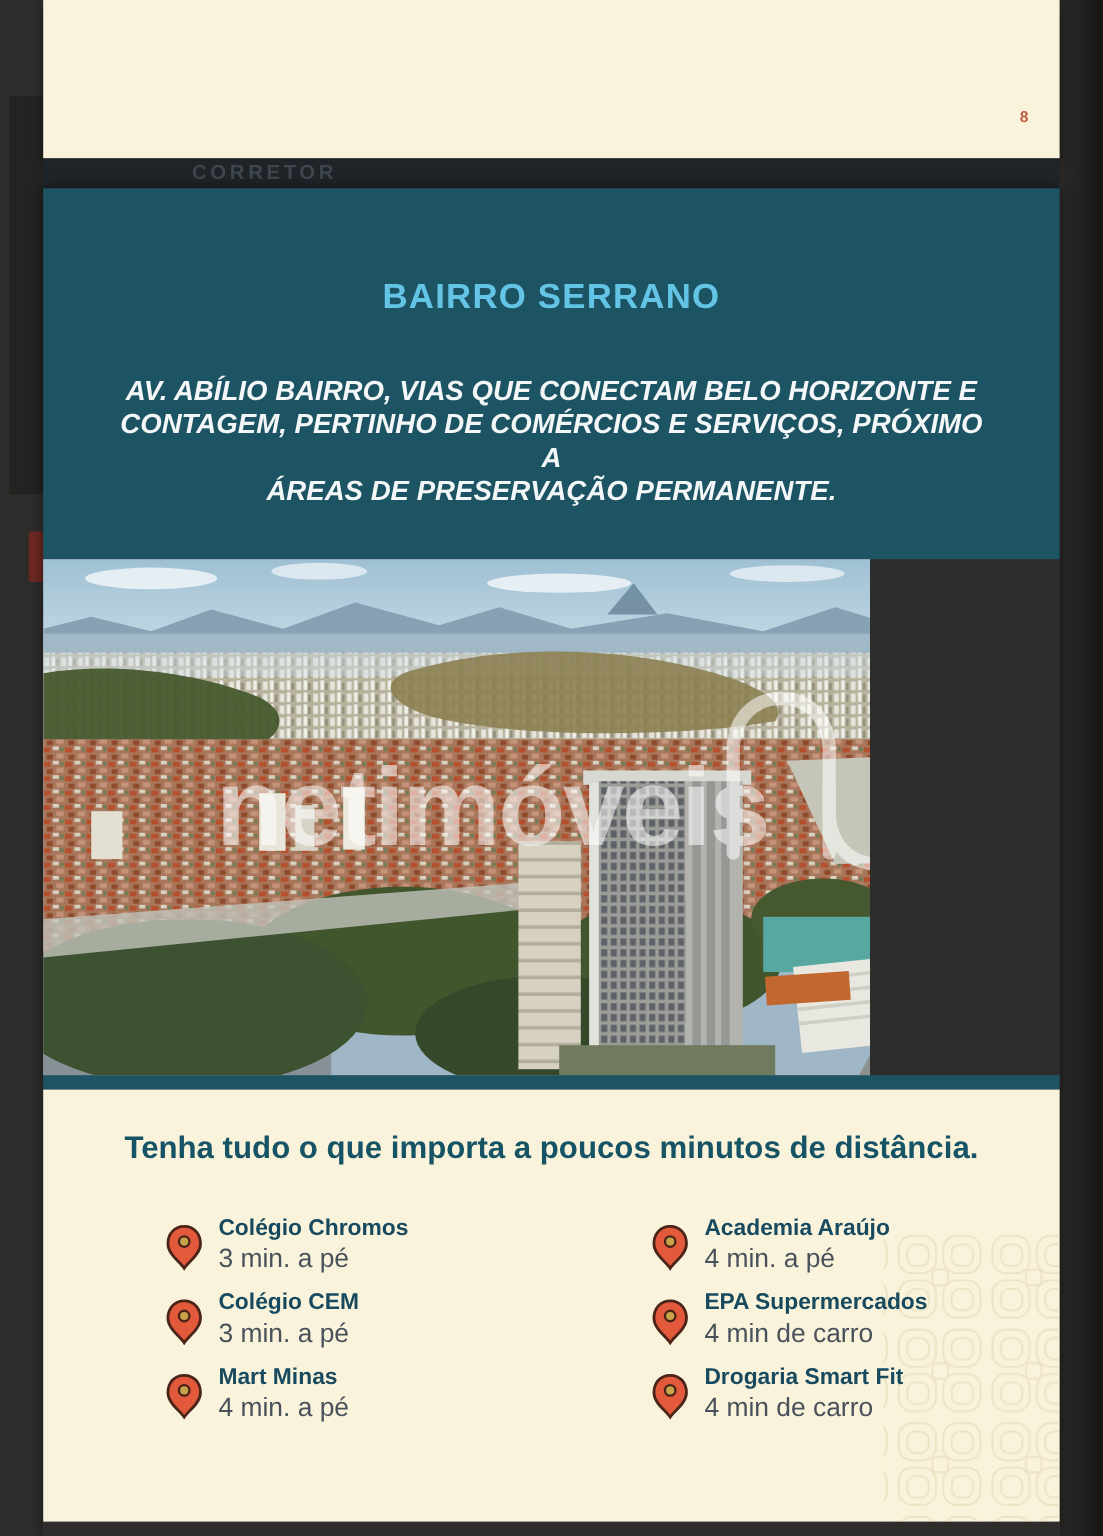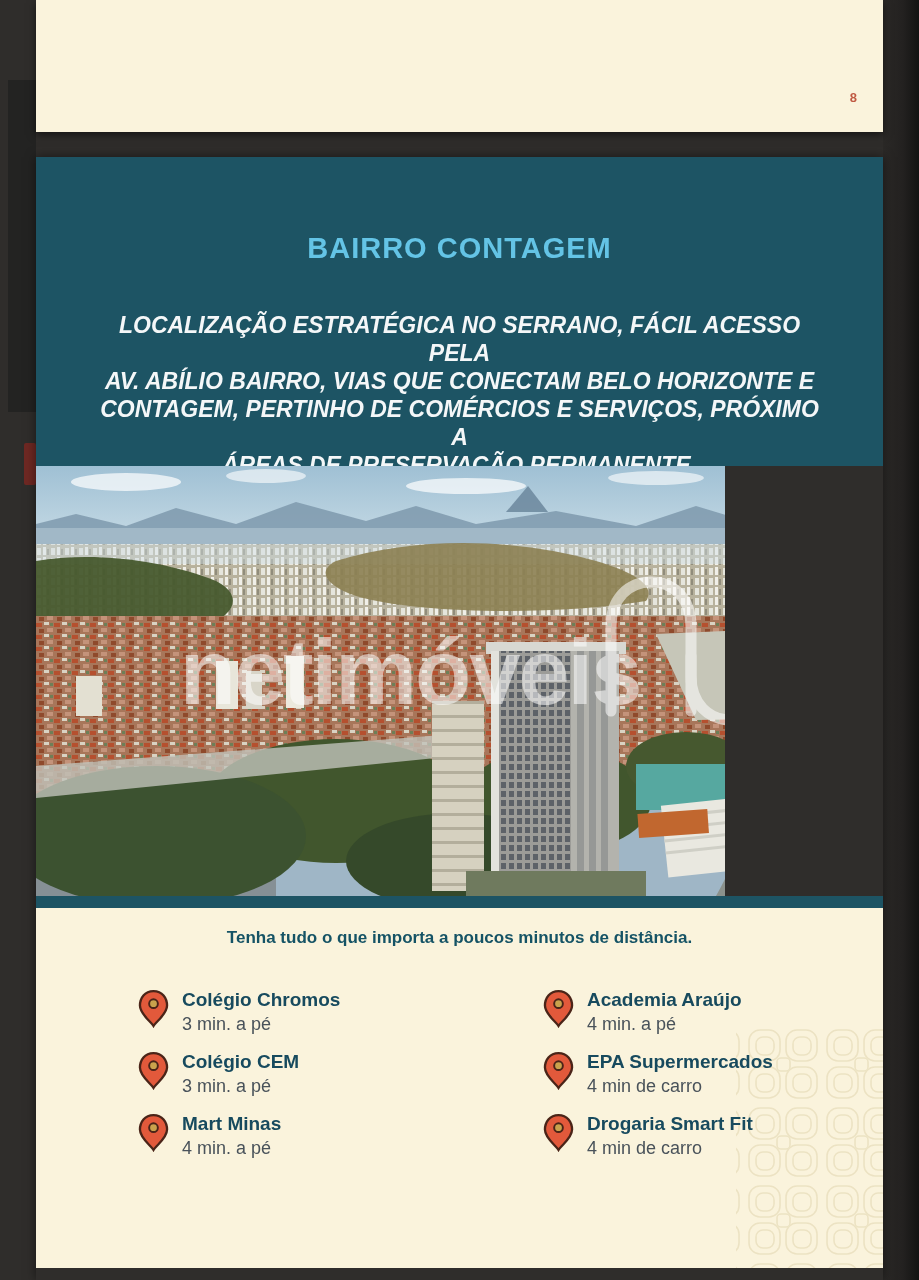--- a/index.html
+++ b/index.html
@@ -37,52 +37,54 @@
     font-size:23px;line-height:28px;color:#f4f7f8;}
 
   
   .photo{position:relative;width:689px;height:430px;overflow:hidden;background:#9fb6c6;}
   .photo svg{display:block;}
 
   .teal-strip{width:847px;height:12px;background:#1d5464;}
 
   
   .poi{position:relative;width:847px;height:360px;background:#faf3dc;overflow:hidden;}
-  .poi-heading{margin:0;padding-top:20px;text-align:center;font-size:17px;font-weight:bold;color:#155365;}
+  .poi-heading{margin:0;padding-top:33px;text-align:center;font-size:26px;font-weight:bold;color:#155365;}
   .poi-grid{display:flex;margin-top:40px;position:relative;z-index:2;}
   .poi-col{width:360px;}
   .poi-col.left{margin-left:102px;}
   .poi-col.right{margin-left:65px;}
-  .poi-item{display:flex;align-items:flex-start;margin-bottom:15px;}
+  .poi-item{display:flex;align-items:flex-end;margin-bottom:15px;}
   .pin{flex:0 0 auto;margin-right:13px;margin-top:1px;}
   .poi-name{font-size:19px;font-weight:bold;color:#174a5e;line-height:23px;}
-  .poi-time{font-size:18px;color:#49525a;margin-top:3px;line-height:21px;}
+  .poi-time{font-size:22px;color:#49525a;margin-top:3px;line-height:21px;}
   .pattern-wrap{position:absolute;left:700px;top:114px;width:147px;height:246px;z-index:1;opacity:.8;}
 </style>
 </head>
 <body>
 
 <div class="stage">
   <div class="bg-left-panel"></div>
   <div class="bg-red-fragment"></div>
   <div class="bg-right-shade"></div>
 
   <div class="page">
 
     <div class="page-top">
       <span class="pagenum">8</span>
     </div>
 
+    <div class="gap-band">
+      <span class="ghost">CORRETOR</span>
+    </div>
 
     <div class="page-main">
 
       <section class="hero">
-        <h1 class="hero-title">BAIRRO CONTAGEM</h1>
+        <h1 class="hero-title">BAIRRO SERRANO</h1>
         <div class="hero-body">
-          <div>LOCALIZAÇÃO ESTRATÉGICA NO SERRANO, FÁCIL ACESSO PELA</div>
           <div>AV. ABÍLIO BAIRRO, VIAS QUE CONECTAM BELO HORIZONTE E</div>
           <div>CONTAGEM, PERTINHO DE COMÉRCIOS E SERVIÇOS, PRÓXIMO A</div>
           <div>ÁREAS DE PRESERVAÇÃO PERMANENTE.</div>
         </div>
       </section>
 
       <section class="photo">
         <svg width="847" height="430" viewBox="0 0 847 430">
           <defs>
             <linearGradient id="skyg" x1="0" y1="0" x2="0" y2="1">

